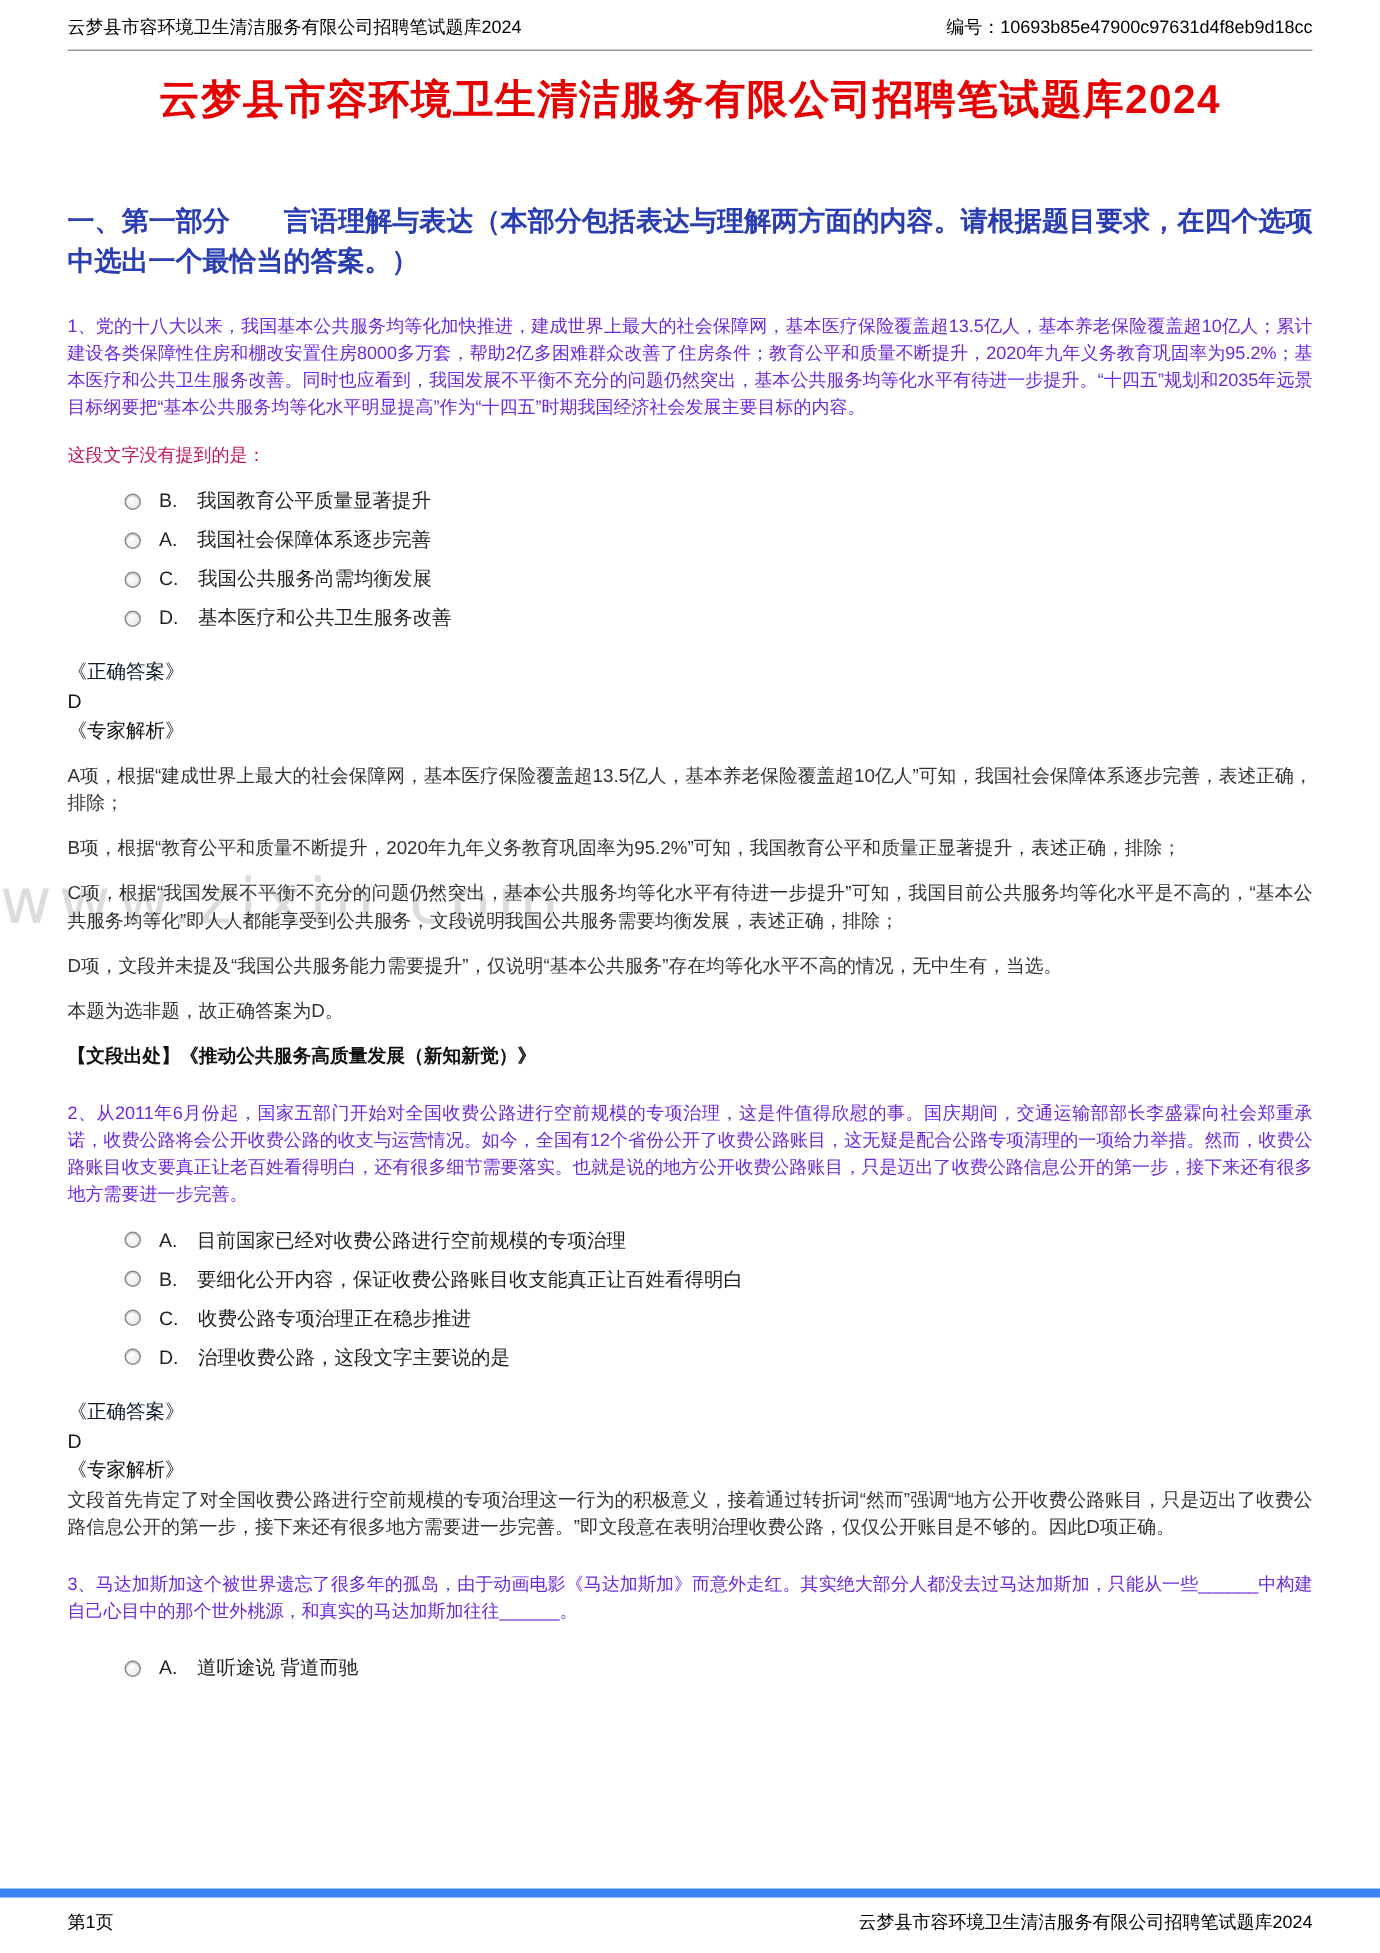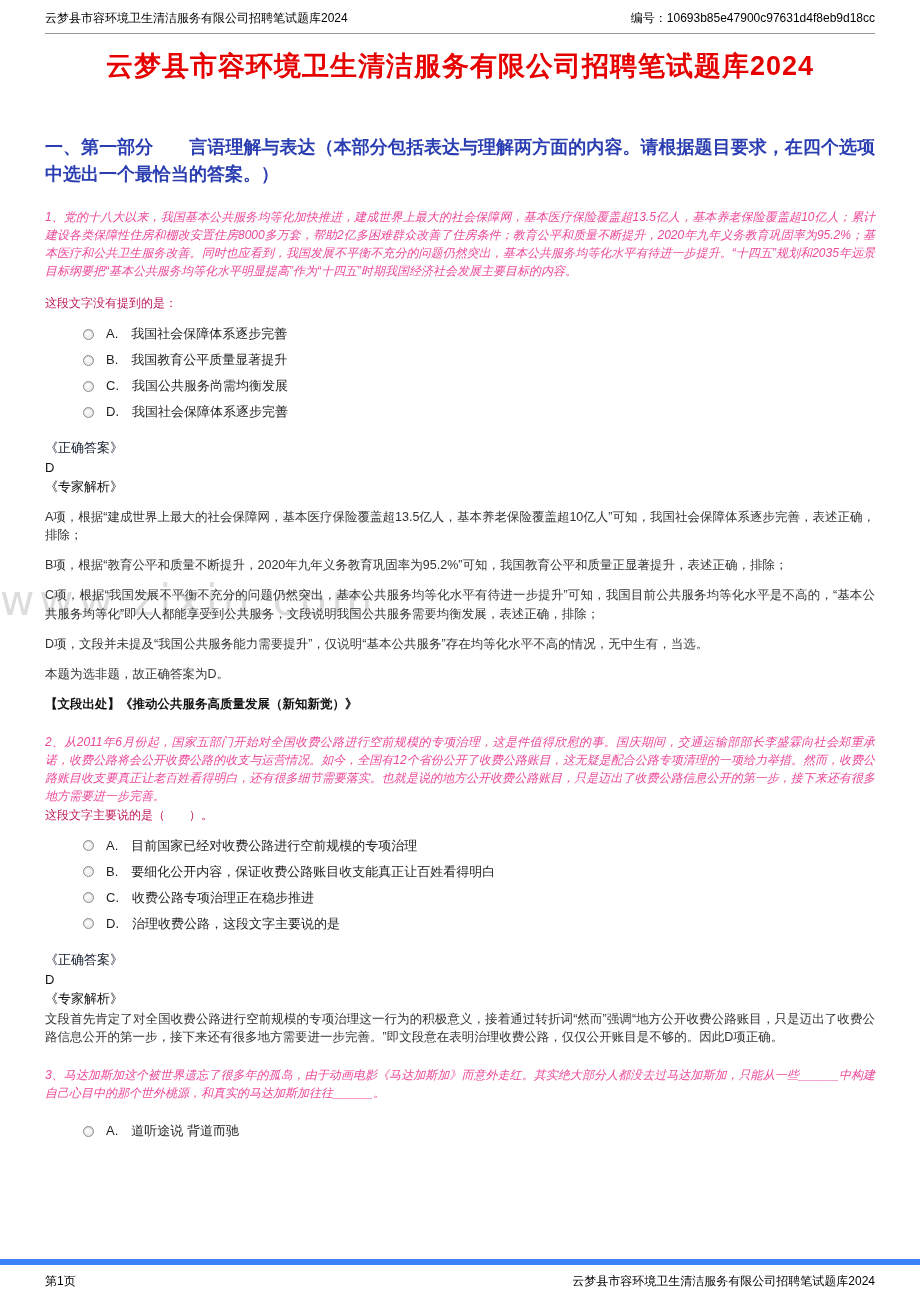--- a/index.html
+++ b/index.html
@@ -26,21 +26,21 @@
   }
 
   .section-heading {
     margin-top:50px;
     font-size:18px; font-weight:700; color:#2a3eb1;
     line-height:1.5; text-align:justify; word-break:break-all;
   }
 
   .stem {
     margin-top:20px; font-size:12px; line-height:1.5;
-    color:#ec4899; text-align:justify; word-break:break-all;font-style:italic;
+    color:#6d28d9; text-align:justify; word-break:break-all;
   }
   .prompt { margin-top:15px; font-size:12px; color:#be185d; }
   .prompt.tight { margin-top:2px; }
 
   .options { margin-top:9px; padding-left:38px; }
   .option {
     display:flex; align-items:center; gap:12px;
     height:26px; font-size:13px; color:#1f1f1f;
   }
   .radio {
@@ -94,54 +94,53 @@
 
   <h2 class="section-heading">一、第一部分　　言语理解与表达（本部分包括表达与理解两方面的内容。请根据题目要求，在四个选项中选出一个最恰当的答案。）</h2>
 
   <section>
     <p class="stem">1、党的十八大以来，我国基本公共服务均等化加快推进，建成世界上最大的社会保障网，基本医疗保险覆盖超13.5亿人，基本养老保险覆盖超10亿人；累计建设各类保障性住房和棚改安置住房8000多万套，帮助2亿多困难群众改善了住房条件；教育公平和质量不断提升，2020年九年义务教育巩固率为95.2%；基本医疗和公共卫生服务改善。同时也应看到，我国发展不平衡不充分的问题仍然突出，基本公共服务均等化水平有待进一步提升。“十四五”规划和2035年远景目标纲要把“基本公共服务均等化水平明显提高”作为“十四五”时期我国经济社会发展主要目标的内容。</p>
     <p class="prompt">这段文字没有提到的是：</p>
 
     <div class="options">
       <div class="option">
         <span class="radio"></span>
-        <span>A.　我国社会保障体系逐步完善</span>
+        <span>B.　我国教育公平质量显著提升</span>
       </div>
       <div class="option">
         <span class="radio"></span>
-        <span>B.　我国教育公平质量显著提升</span>
+        <span>A.　我国社会保障体系逐步完善</span>
       </div>
       <div class="option">
         <span class="radio"></span>
         <span>C.　我国公共服务尚需均衡发展</span>
       </div>
       <div class="option">
         <span class="radio"></span>
-        <span>D.　我国社会保障体系逐步完善</span>
+        <span>D.　基本医疗和公共卫生服务改善</span>
       </div>
     </div>
 
     <p class="ans-label">《正确答案》</p>
     <p class="ans-letter">D</p>
     <p class="analysis-label">《专家解析》</p>
 
     <div class="analysis">
       <p class="analysis-p">A项，根据“建成世界上最大的社会保障网，基本医疗保险覆盖超13.5亿人，基本养老保险覆盖超10亿人”可知，我国社会保障体系逐步完善，表述正确，排除；</p>
       <p class="analysis-p">B项，根据“教育公平和质量不断提升，2020年九年义务教育巩固率为95.2%”可知，我国教育公平和质量正显著提升，表述正确，排除；</p>
       <p class="analysis-p">C项，根据“我国发展不平衡不充分的问题仍然突出，基本公共服务均等化水平有待进一步提升”可知，我国目前公共服务均等化水平是不高的，“基本公共服务均等化”即人人都能享受到公共服务，文段说明我国公共服务需要均衡发展，表述正确，排除；</p>
       <p class="analysis-p">D项，文段并未提及“我国公共服务能力需要提升”，仅说明“基本公共服务”存在均等化水平不高的情况，无中生有，当选。</p>
       <p class="analysis-p">本题为选非题，故正确答案为D。</p>
     </div>
 
     <p class="source">【文段出处】《推动公共服务高质量发展（新知新觉）》</p>
   </section>
 
   <section>
     <p class="stem">2、从2011年6月份起，国家五部门开始对全国收费公路进行空前规模的专项治理，这是件值得欣慰的事。国庆期间，交通运输部部长李盛霖向社会郑重承诺，收费公路将会公开收费公路的收支与运营情况。如今，全国有12个省份公开了收费公路账目，这无疑是配合公路专项清理的一项给力举措。然而，收费公路账目收支要真正让老百姓看得明白，还有很多细节需要落实。也就是说的地方公开收费公路账目，只是迈出了收费公路信息公开的第一步，接下来还有很多地方需要进一步完善。</p>
-    <p class="prompt tight">这段文字主要说的是（　　）。</p>
 
     <div class="options">
       <div class="option">
         <span class="radio"></span>
         <span>A.　目前国家已经对收费公路进行空前规模的专项治理</span>
       </div>
       <div class="option">
         <span class="radio"></span>
         <span>B.　要细化公开内容，保证收费公路账目收支能真正让百姓看得明白</span>
       </div>

